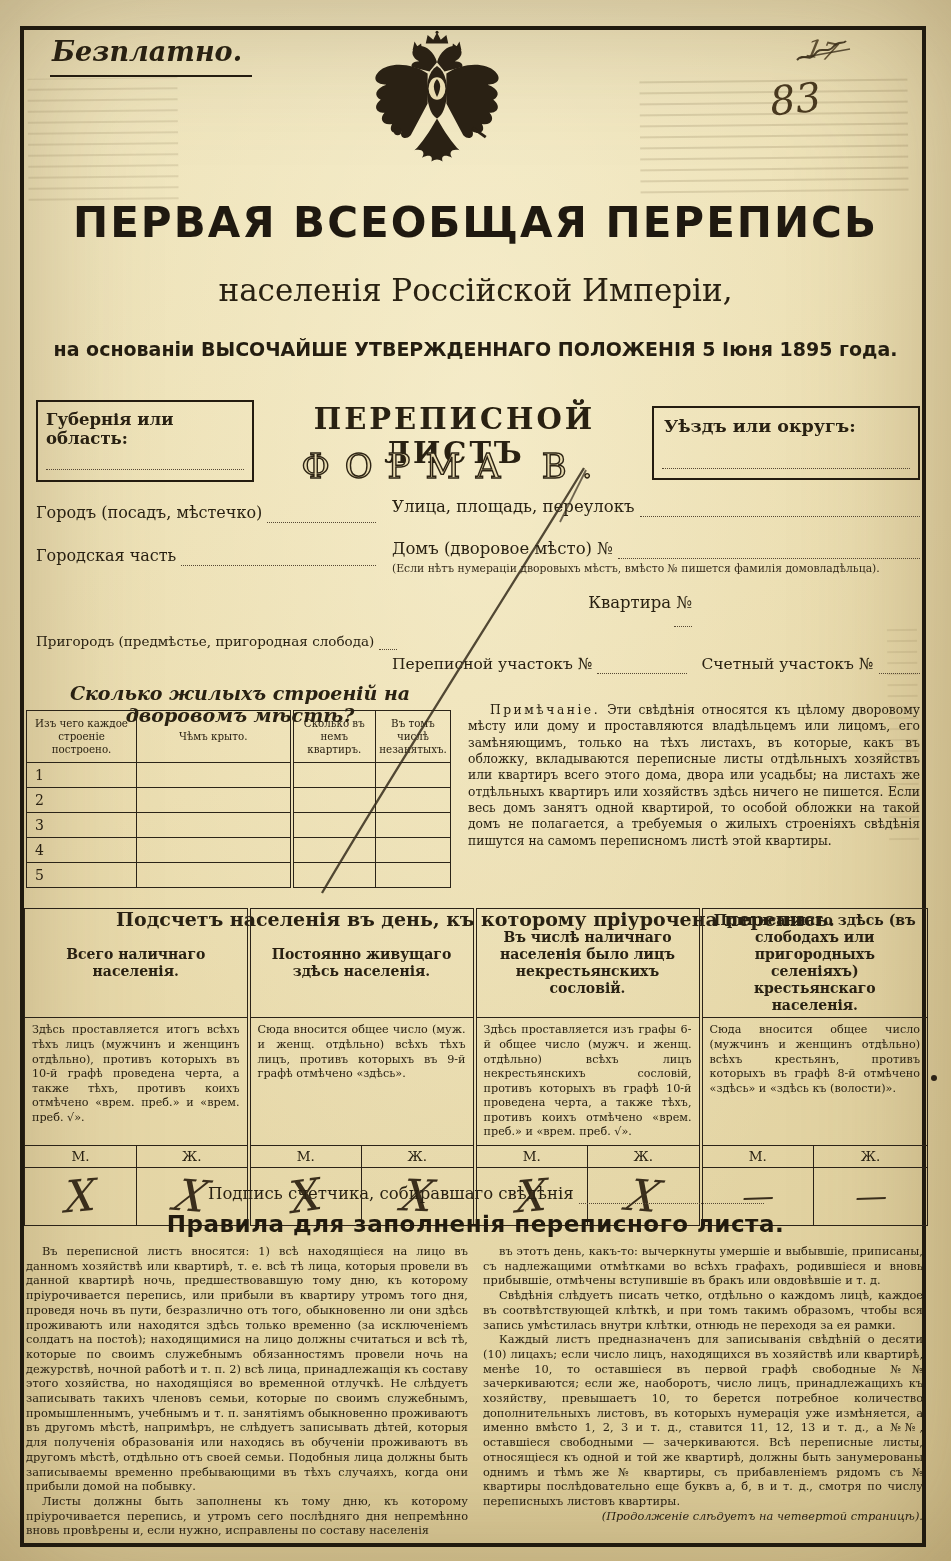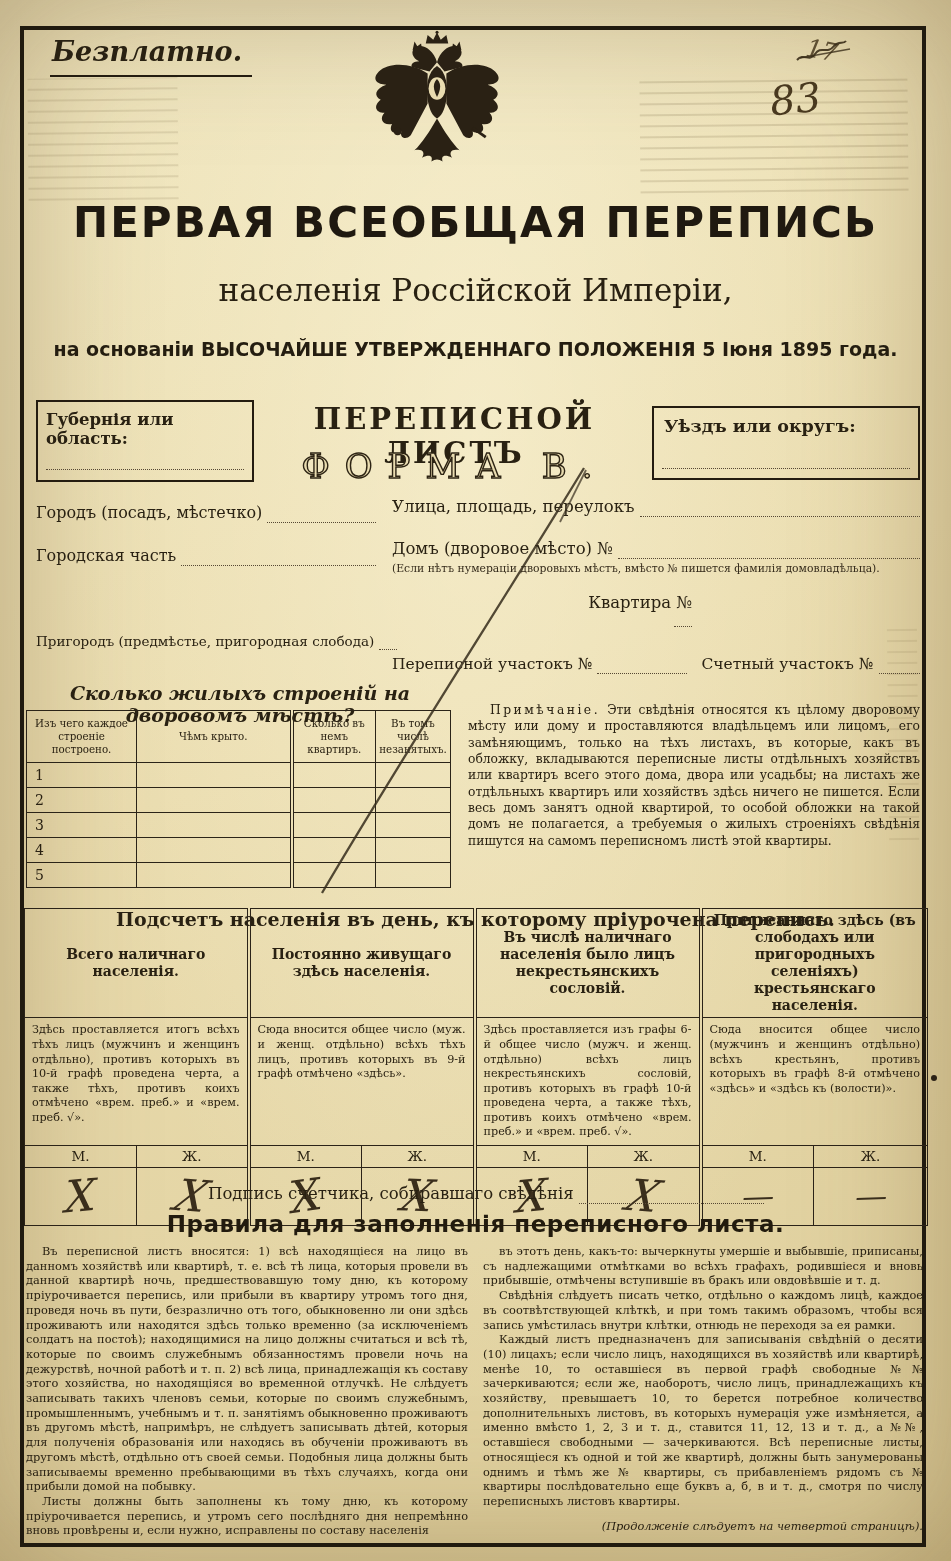--- a/index.html
+++ b/index.html
@@ -85,21 +85,21 @@
 
   
   .sigline{ left:208px; top:1184px; width:556px; font-size:16.5px; }
 
   
   .rtitle{ left:0; top:1211px; width:951px; text-align:center; font-family:"DejaVu Sans", sans-serif;
            font-weight:bold; font-size:23px; letter-spacing:.5px; color:#221b0e; }
   .rcol{ position:absolute; top:1244px; width:442px; height:300px; overflow:hidden;
          font-size:11.4px; line-height:1.29; text-align:justify; }
   .rcol p{ text-indent:16px; }
-  .rcol .cont{ text-align:right; font-style:italic; text-indent:0; margin-top:10px; }
+  .rcol .cont{ text-align:right; font-style:italic; text-indent:0; margin-top:0; }
   .rleft{ left:26px; }
   .rright{ left:483px; width:440px; }
 
   .ink-dot{ position:absolute; left:931px; top:1075px; width:6px; height:6px; border-radius:50%; background:#2b2216; }
 
   .overlay{ position:absolute; left:0; top:0; pointer-events:none; }
 </style>
 </head>
 <body>
 

